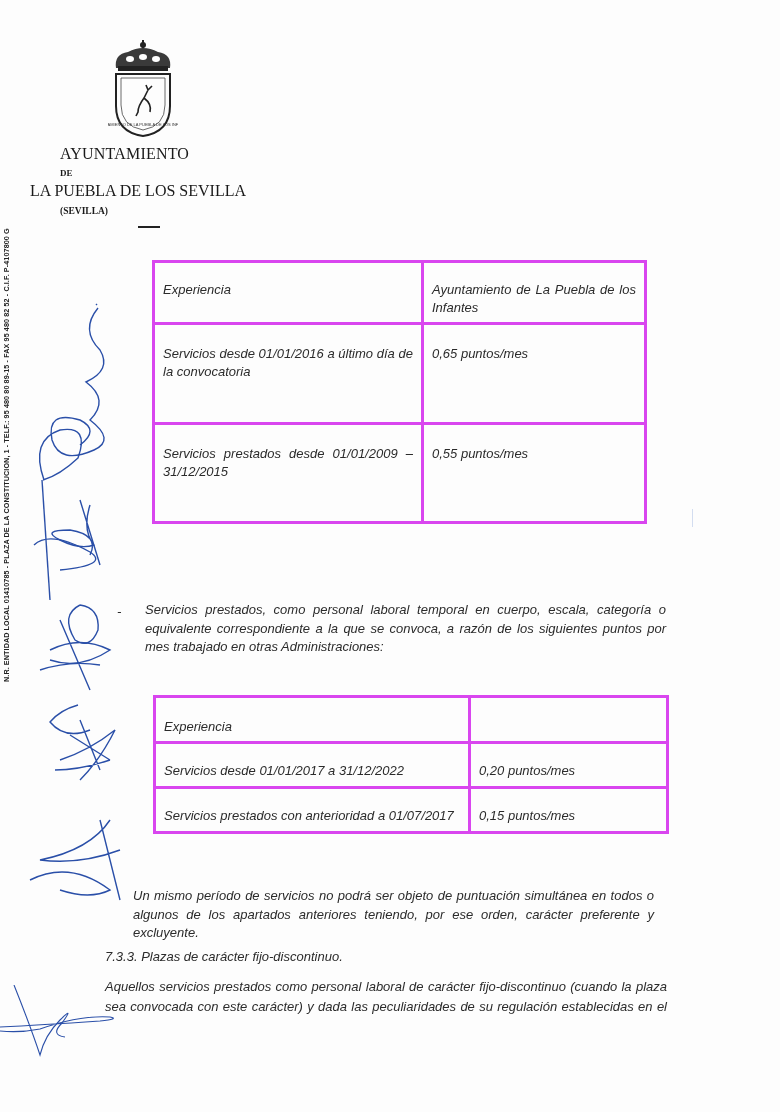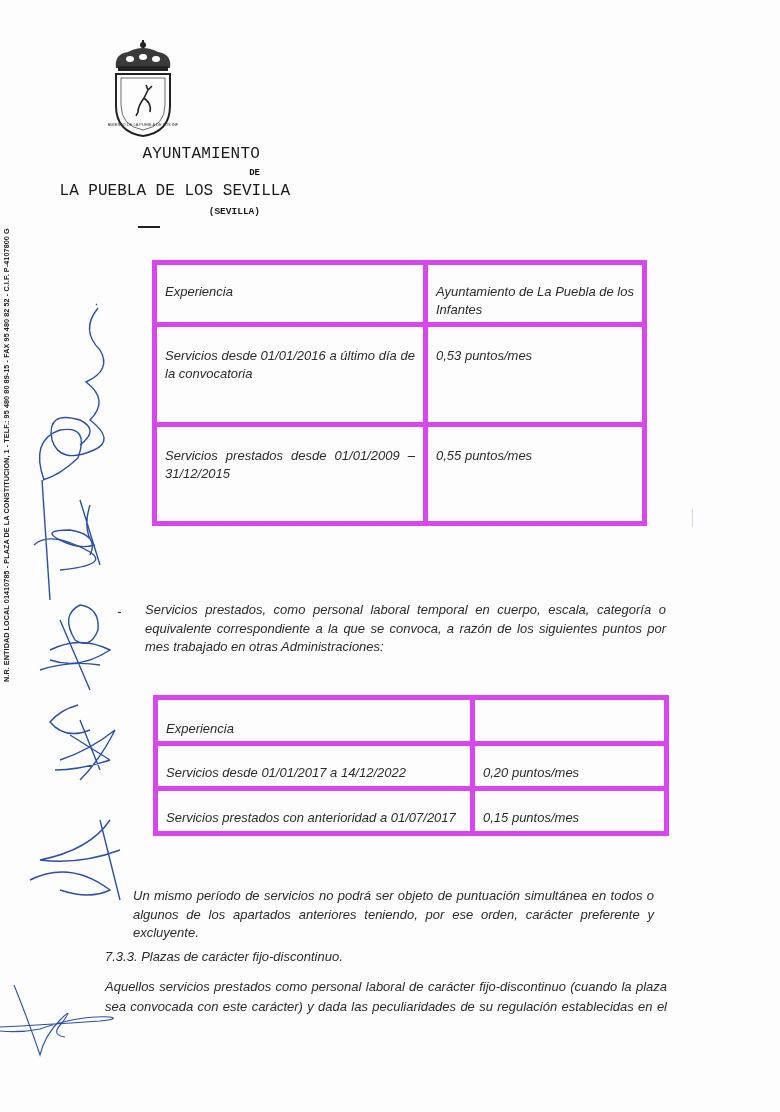--- a/index.html
+++ b/index.html
@@ -1,33 +1,33 @@
 <!DOCTYPE html>
 <html><head>
 <meta charset="utf-8">
 <style>
   html, body { margin:0; padding:0; }
   body { width:780px; height:1112px; background:#fdfdfd; position:relative; overflow:hidden;
          font-family:"Liberation Sans", sans-serif; color:#2a2a2a; }
   .abs { position:absolute; }
   
   .crest { left:108px; top:40px; width:70px; height:98px; }
-  .hdr { font-family:Liberation Mono, monospace; color:#1a1a1a; text-align:right; position:absolute; }
+  .hdr { font-family:Liberation Serif, serif; color:#1a1a1a; text-align:left; position:absolute; }
   .hdr-1 { left:60px; width:200px; top:145px; font-size:16px; letter-spacing:0.2px; }
   .hdr-2 { left:60px; width:200px; top:168px; font-size:9px; font-weight:bold; }
   .hdr-3 { left:30px; width:260px; top:182px; font-size:16px; }
   .hdr-4 { left:60px; width:200px; top:206px; font-size:9.5px; font-weight:bold; }
   .hdr-rule { left:138px; top:226px; width:22px; height:2px; background:#222; }
   
   .side { left:-128px; top:540px; width:272px; height:12px; transform:rotate(-90deg); transform-origin:center;
           font-size:7.2px; font-weight:bold; color:#222; white-space:nowrap; letter-spacing:0.1px; text-align:center; }
   
   .it { font-family:"Liberation Sans", sans-serif; font-style:italic; font-size:13px; color:#2b2b2b; line-height:18px; }
   table.t { position:absolute; border-collapse:collapse; }
-  table.t td { border:5px solid #d946ef; vertical-align:top; padding:0; }
+  table.t td { border:3px solid #d946ef; vertical-align:top; padding:0; }
   table.t td .c { padding:18px 8px 0 8px; }
   .just { text-align:justify; text-align-last:justify; }
   .just-last { text-align:justify; }
   .para { position:absolute; }
   .bullet-dash { left:117px; top:603px; }
 </style>
 </head>
 <body>
 
 <svg class="abs crest" viewBox="0 0 70 98">
@@ -80,21 +80,21 @@
         </td>
     <td>
           <div class="c just-last">Ayuntamiento de La Puebla de los Infantes</div>
         </td>
   </tr>
   <tr style="height:100px;">
     <td>
           <div class="c just-last" style="padding-top:20px;">Servicios desde 01/01/2016 a último día de la convocatoria</div>
         </td>
     <td>
-          <div class="c" style="padding-top:20px;">0,53 puntos/mes</div>
+          <div class="c" style="padding-top:20px;">0,65 puntos/mes</div>
         </td>
   </tr>
   <tr style="height:99px;">
     <td>
           <div class="c just-last" style="padding-top:20px;">Servicios prestados desde 01/01/2009 – 31/12/2015</div>
         </td>
     <td>
           <div class="c" style="padding-top:20px;">0,55 puntos/mes</div>
         </td>
   </tr>
@@ -109,21 +109,21 @@
       <tr style="height:46px;">
     <td style="width:312px;">
           <div class="c" style="padding-top:20px;">Experiencia</div>
         </td>
     <td>
           <div class="c" style="padding-top:20px;"></div>
         </td>
   </tr>
   <tr style="height:45px;">
     <td>
-          <div class="c" style="padding-top:18px;">Servicios desde 01/01/2017 a 14/12/2022</div>
+          <div class="c" style="padding-top:18px;">Servicios desde 01/01/2017 a 31/12/2022</div>
         </td>
     <td>
           <div class="c" style="padding-top:18px;">0,20 puntos/mes</div>
         </td>
   </tr>
   <tr style="height:45px;">
     <td>
           <div class="c" style="padding-top:18px;">Servicios prestados con anterioridad a 01/07/2017</div>
         </td>
     <td>

